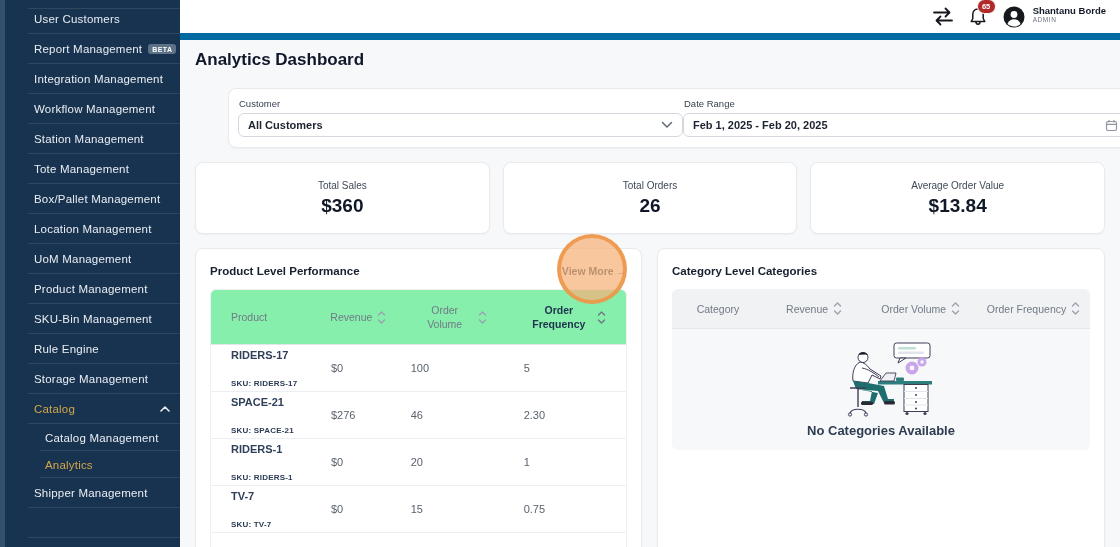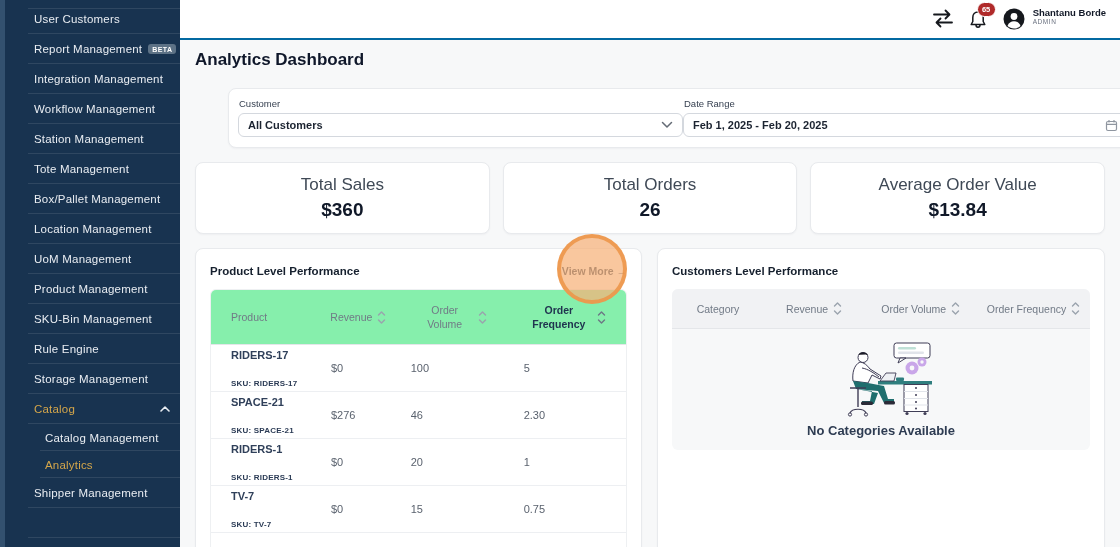--- a/index.html
+++ b/index.html
@@ -42,21 +42,21 @@
   .beta-badge{
     display:inline-block; margin-left:6px; background:#5d7286; color:#fff;
     font-size:7px; font-weight:bold; letter-spacing:.4px;
     padding:2px 4px 1px; border-radius:3px; line-height:1;
   }
   .chevron-up-icon{ margin-left:auto; display:flex; align-items:center; }
 
   
   .topbar{
     position:absolute; left:180px; top:0; right:0; height:40px;
-    background:#fff; border-bottom:2px solid #0369a1;
+    background:#fff; border-bottom:7px solid #0369a1;
     display:flex; align-items:center; justify-content:flex-end;
     padding-right:14px; gap:14px; z-index:5;
   }
   .icon-btn{ position:relative; display:flex; align-items:center; cursor:pointer; }
   .notif-badge{
     position:absolute; top:-7px; left:9px; min-width:19px; height:15px;
     background:#b02a2a; color:#fff; font-size:7.5px; font-weight:bold;
     border-radius:9px; display:flex; align-items:center; justify-content:center;
     padding:0 3px; border:1.5px solid #fff;
   }
@@ -85,21 +85,21 @@
     display:flex; align-items:center; padding:0 9px;
     font-size:11px; font-weight:600; color:#1b2330; cursor:pointer;
   }
   .select-box .grow, .date-box .grow{ flex:1; }
 
   .stats-row{
     position:absolute; left:195px; top:162px; width:910px; height:72px;
     display:flex; gap:13px; z-index:1;
   }
   .stat-card{ flex:1; display:flex; flex-direction:column; align-items:center; justify-content:center; gap:4px; }
-  .stat-label{ font-size:17px; color:#3f4956;text-align:right; }
+  .stat-label{ font-size:10px; color:#3f4956;text-align:right; }
   .stat-value{ font-size:19px; font-weight:bold; color:#101828; }
 
   
   .panel{ position:absolute; top:248px; padding:12px 14px; z-index:1; }
   .panel-left{ left:195px; width:447px; height:330px; }
   .panel-right{ left:657px; width:448px; height:330px; }
   .panel-head{ display:flex; align-items:center; justify-content:space-between; height:20px; margin-bottom:8px; }
   .panel-title{ font-size:11.5px; font-weight:bold; color:#16202e; }
   .view-more{ font-size:10.5px; font-weight:600; color:#233a55; cursor:pointer; position:relative; z-index:60; }
 
@@ -371,21 +371,21 @@
 
       <div class="cell-val"></div>
       <div class="cell-val vol"></div>
       <div class="cell-val freq"></div>
     </div>
   </div>
 </section>
 
 <section class="panel panel-right card">
   <div class="panel-head">
-    <span class="panel-title">Customers Level Performance</span>
+    <span class="panel-title">Category Level Categories</span>
   </div>
   <div class="tbl tbl-gray">
     <div class="tbl-header ch-grid">
       <div class="hcell">Category</div>
       <div class="hcell">
         <span>Revenue</span>
         <span class="sort-icon">
           <svg width="9" height="13" viewBox="0 0 9 13">
               <path d="M1.5 4 L4.5 1 L7.5 4" fill="none" stroke="#9aa3ad" stroke-width="1.4" stroke-linecap="round" stroke-linejoin="round"></path>
               <path d="M1.5 9 L4.5 12 L7.5 9" fill="none" stroke="#9aa3ad" stroke-width="1.4" stroke-linecap="round" stroke-linejoin="round"></path>

